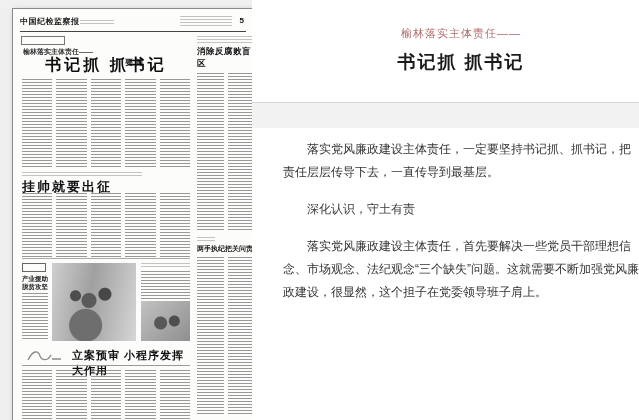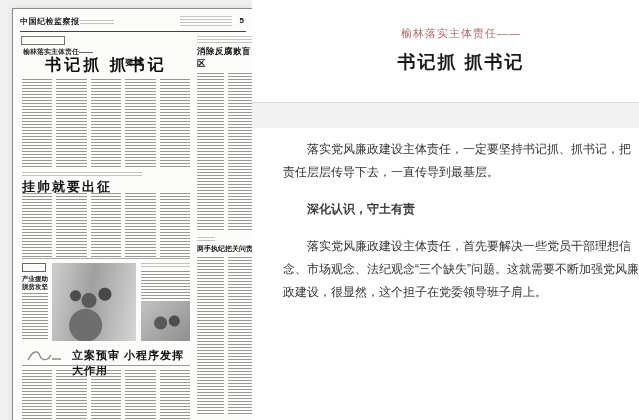--- a/index.html
+++ b/index.html
@@ -78,21 +78,21 @@
   .article-head{position:absolute;left:31px;top:0;width:356px;text-align:center;}
   .a-kicker{margin-top:26px;font-size:11px;letter-spacing:1px;}
   .a-title{margin-top:9px;font-size:18px;font-weight:bold;color:#1a1a1a;letter-spacing:2px;}
   .a-meta{margin-top:14px;font-size:11px;color:#4c4c4c;}
   .a-meta .gap{display:inline-block;width:26px;}
   .article-body{
     position:absolute;left:31px;top:138px;width:356px;
     font-size:12px;line-height:23px;color:#333;
   }
   .article-body p{margin:0 0 14px;text-indent:2em;}
-  .article-body .subhead{margin:0 0 14px;text-indent:2em;font-weight:bold;color:#3c3c3c;}
+  .article-body .subhead{margin:0 0 14px;text-indent:2em;font-weight:normal;color:#3c3c3c;}
 </style>
 </head>
 <body>
 
 <div class="paper">
   <div class="np-header">
     <div class="np-masthead">中国纪检监察报</div>
     <div class="np-masthead-sub smear-lite"></div>
     <div class="np-section">要闻</div>
     <div class="np-right-smear smear-lite"></div>

